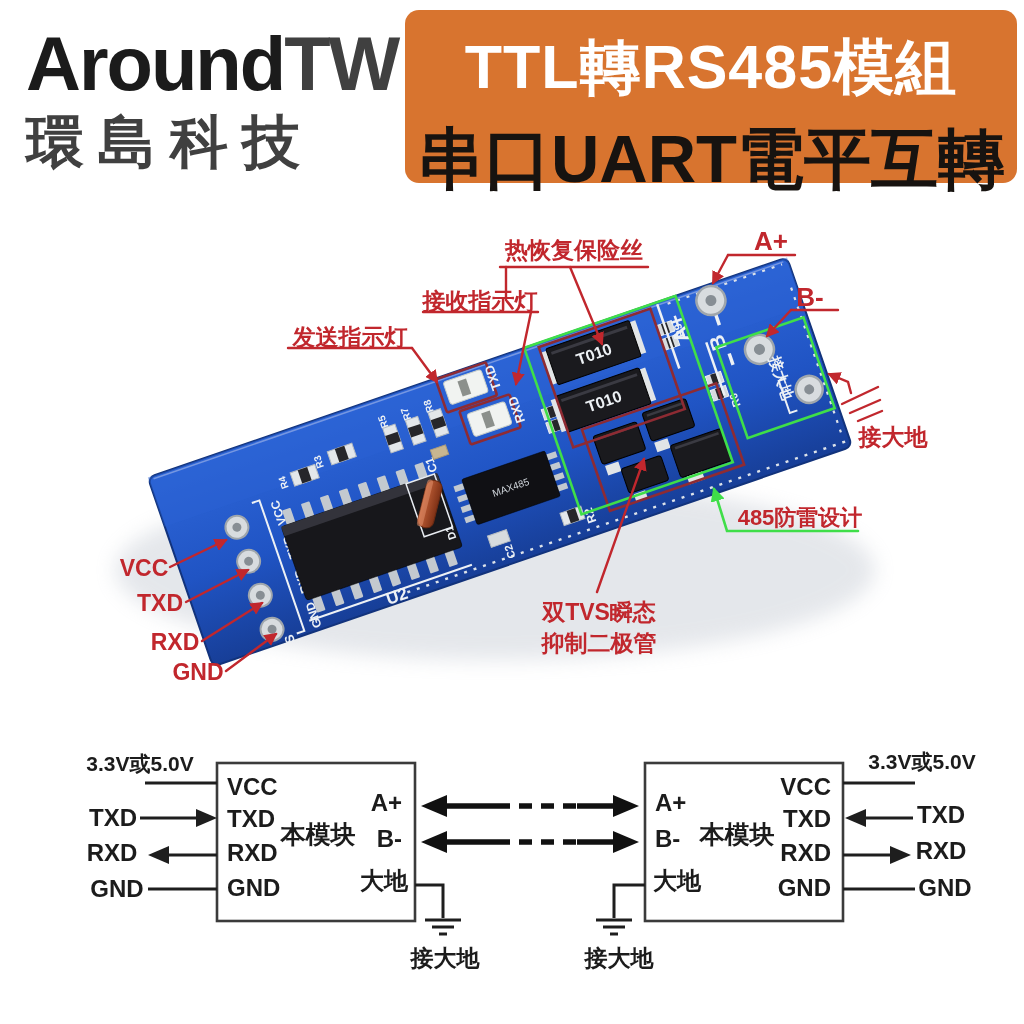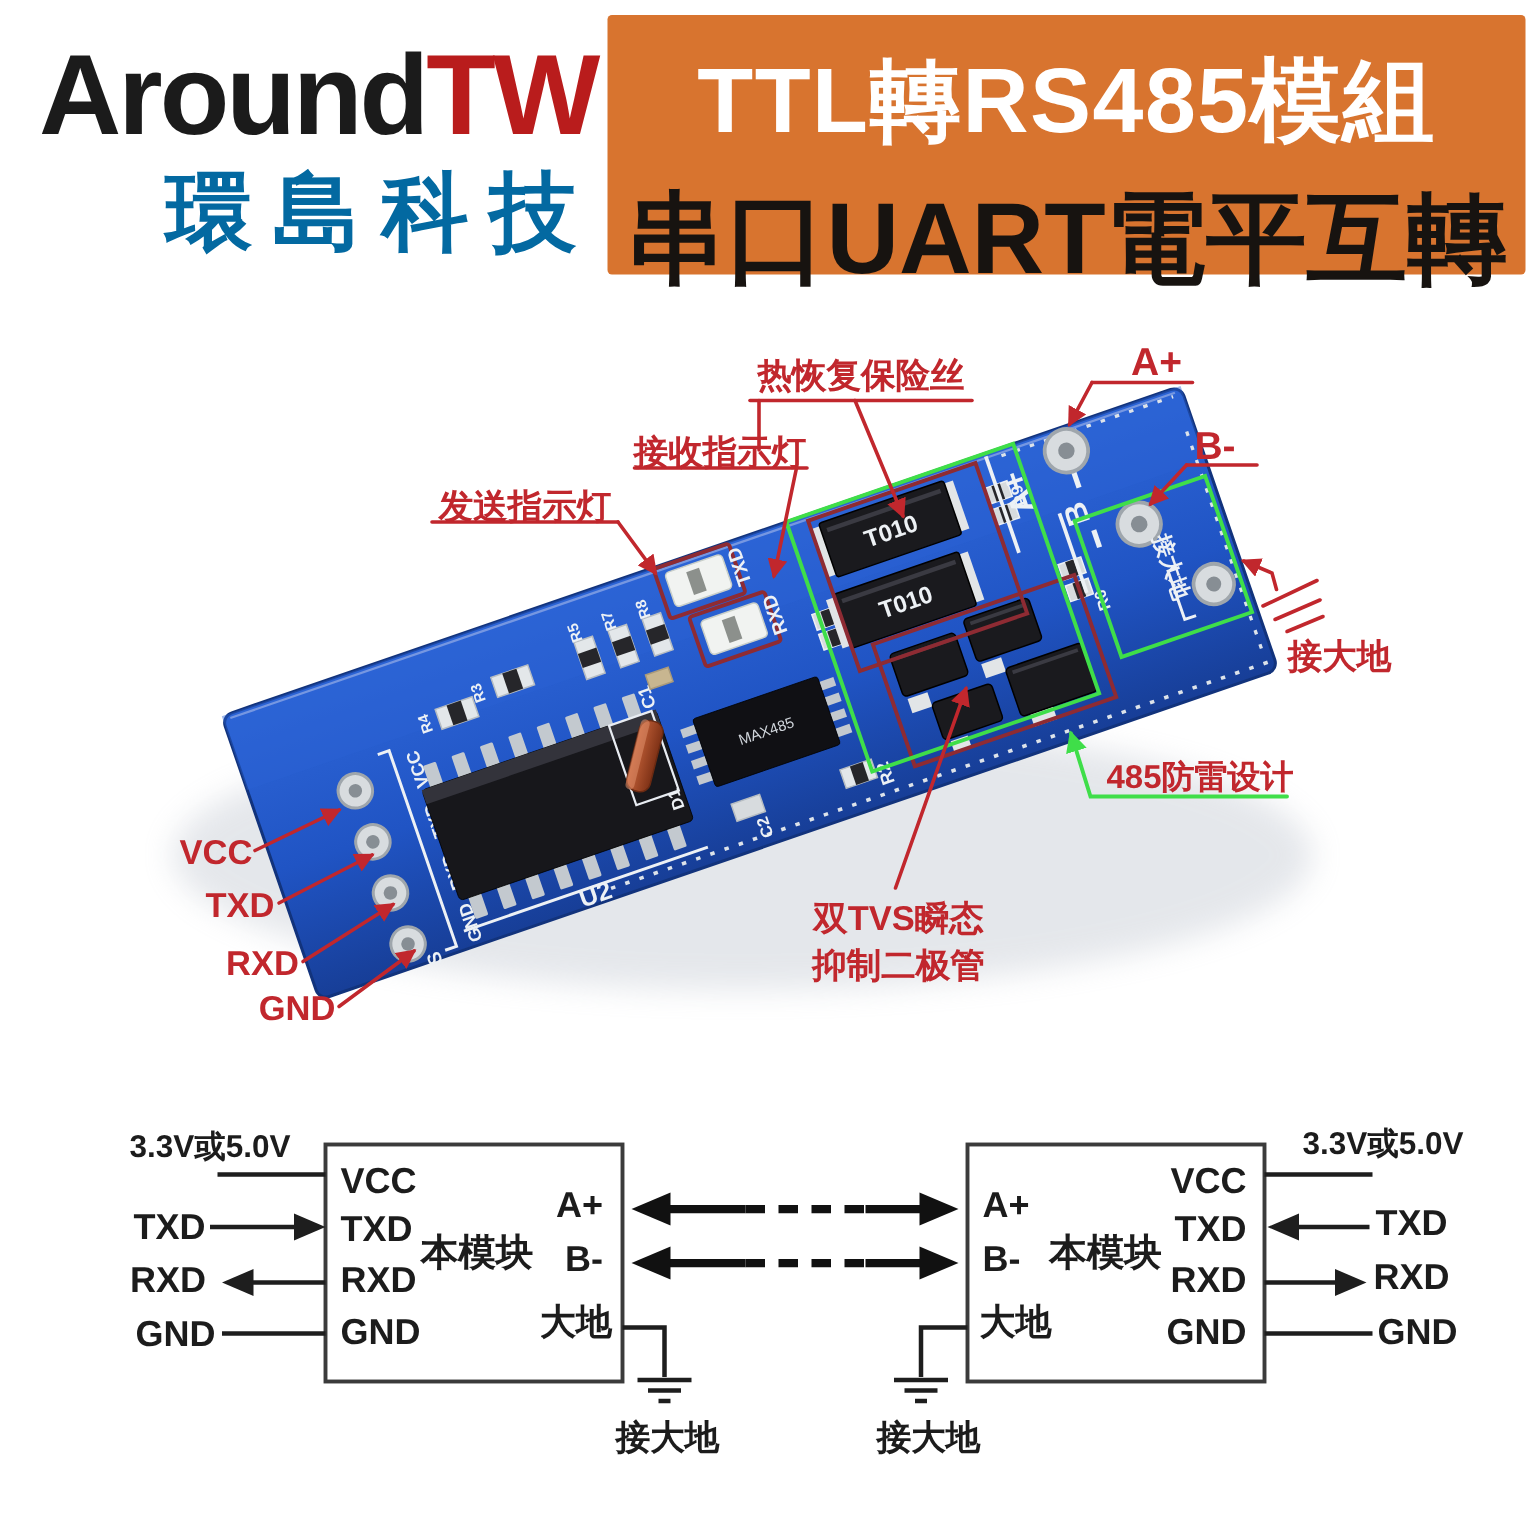--- a/index.html
+++ b/index.html
@@ -1,24 +1,24 @@
 <!DOCTYPE html>
 <html><head>
 <meta charset="utf-8">
 <style>
   html,body{margin:0;padding:0;}
   body{width:1024px;height:1024px;background:#ffffff;position:relative;overflow:hidden;
        font-family:"Liberation Sans", sans-serif;}
   .stage{position:absolute;inset:0;}
   .logo{position:absolute;left:26px;top:24px;line-height:1.05;}
   .logo-en{font-size:76px;font-weight:bold;letter-spacing:-2px;color:#1b1b1b;}
-  .logo-en .tw{color:#b91c1c;text-align:right;}
-  .logo-cn{font-size:58px;font-weight:bold;color:#0369a1;letter-spacing:14px;margin-top:8px;white-space:nowrap;text-align:right;}
+  .logo-en .tw{color:#404040;text-align:right;}
+  .logo-cn{font-size:58px;font-weight:bold;color:#404040;letter-spacing:14px;margin-top:8px;white-space:nowrap;}
   .banner{position:absolute;left:405px;top:10px;width:612px;height:173px;background:#D8742F;
-          border-radius:3px;text-align:center;}
+          border-radius:14px;text-align:center;}
   .banner-l1{color:#ffffff;font-size:61px;font-weight:bold;margin-top:17px;letter-spacing:1px;white-space:nowrap;}
   .banner-l2{color:#171310;font-size:67px;font-weight:bold;margin-top:5px;white-space:nowrap;}
   svg.scene{position:absolute;left:0;top:0;}
   text{font-family:"Liberation Sans", sans-serif;}
   .red-label{fill:#C1272D;font-weight:bold;}
   .silk{fill:#EDF1F5;font-weight:bold;}
   .diag-t{fill:#1c1c1c;font-weight:600;}
 </style>
 </head>
 <body>

